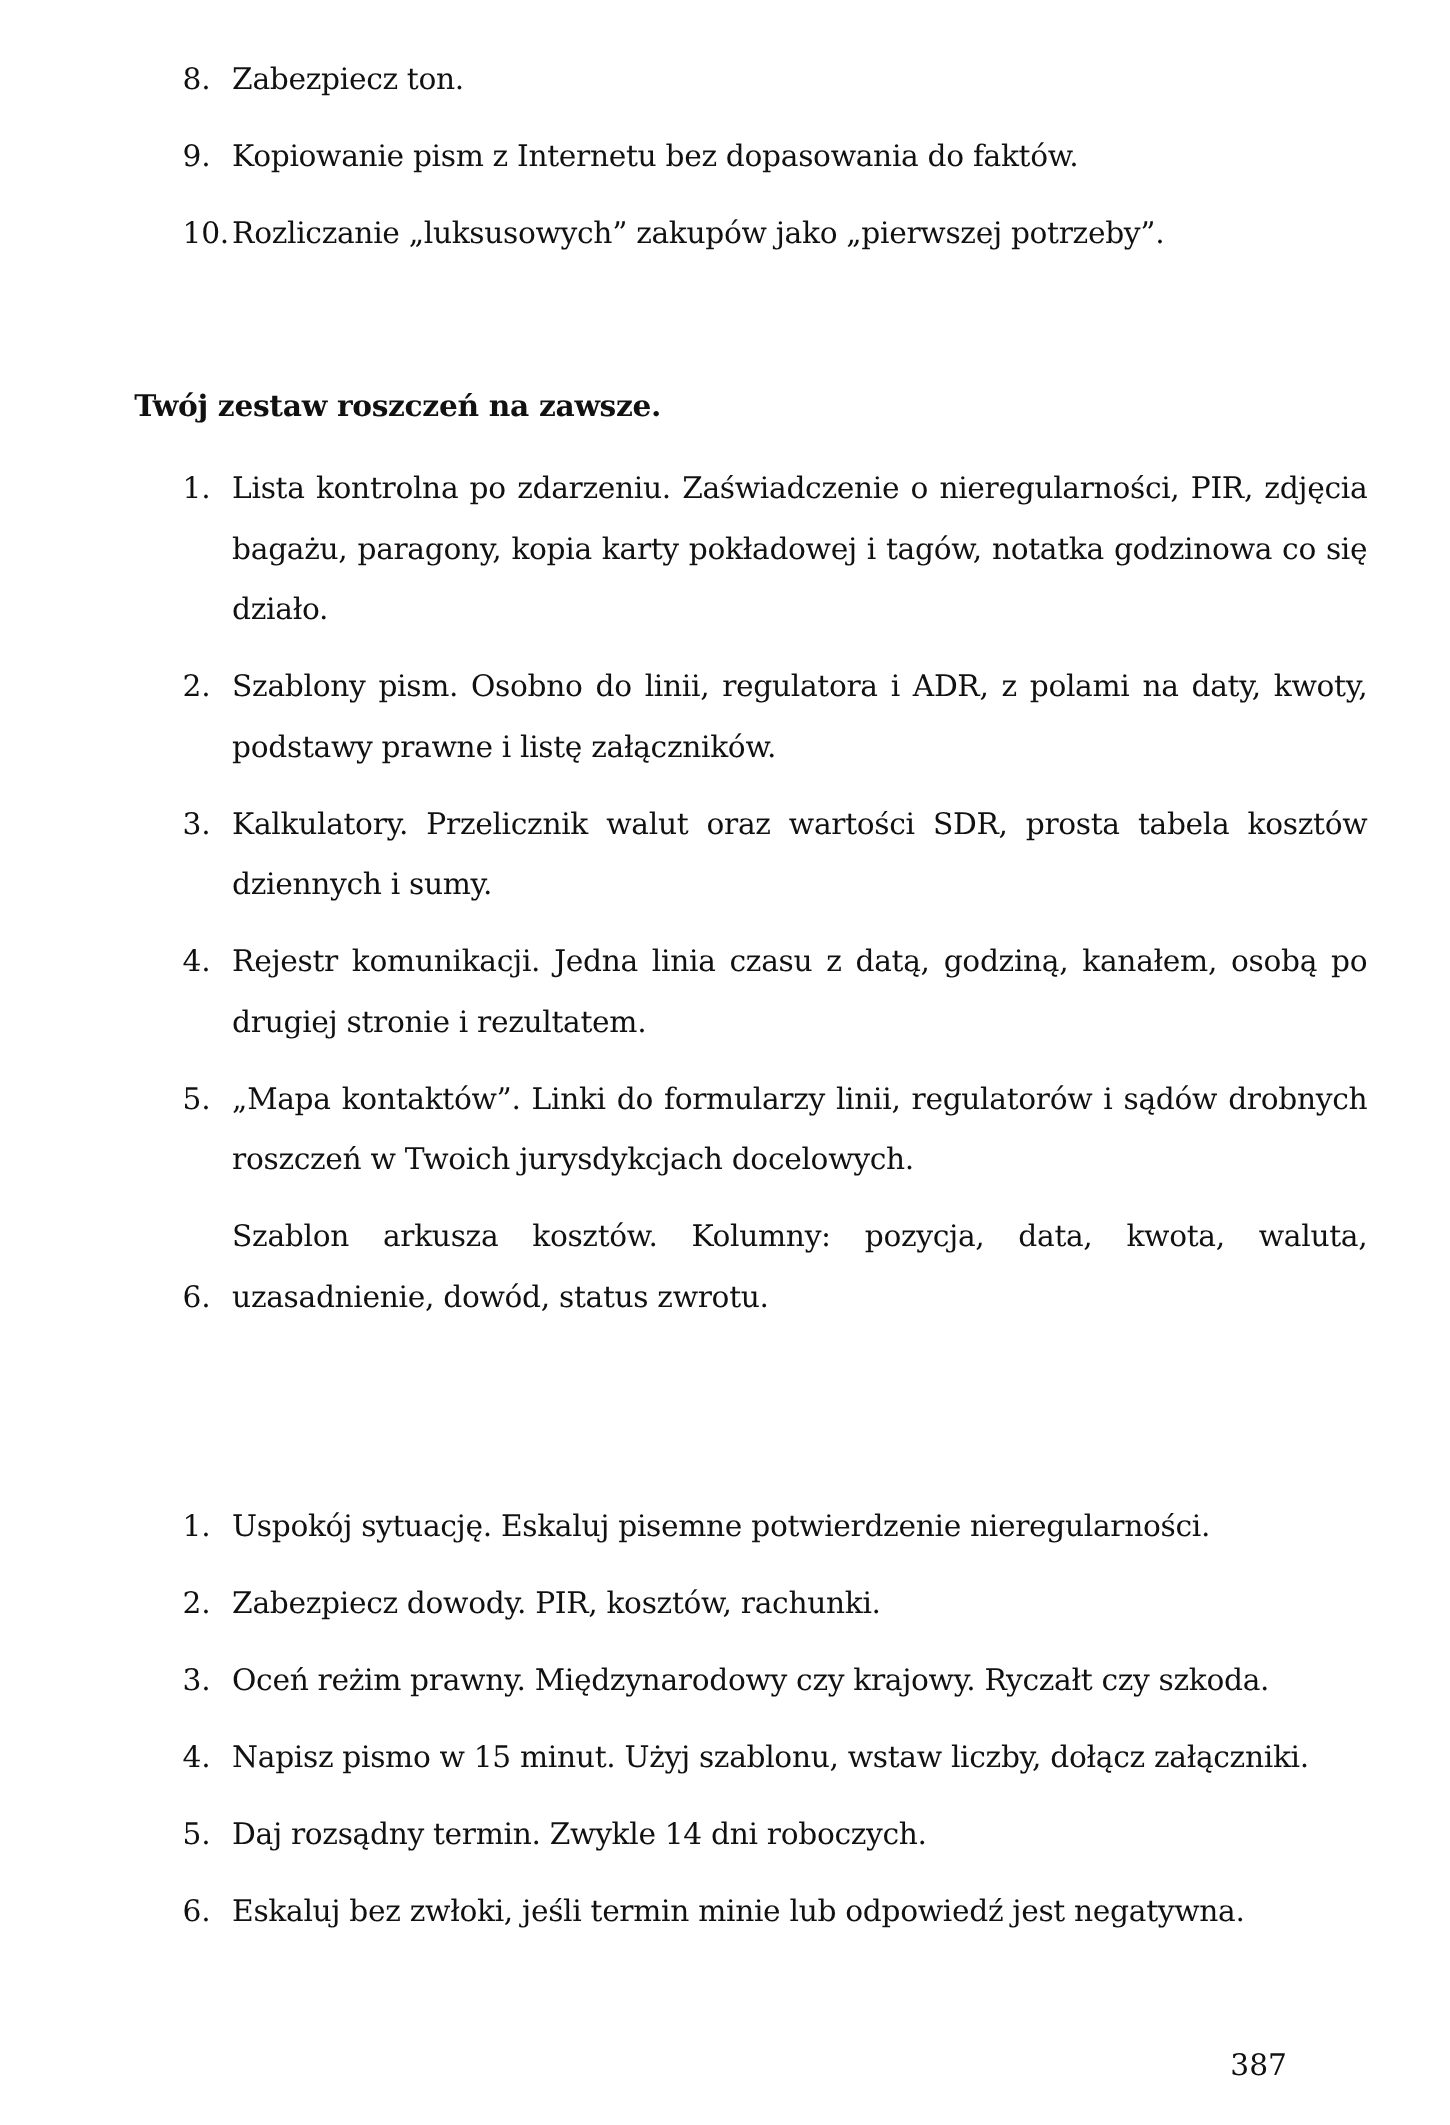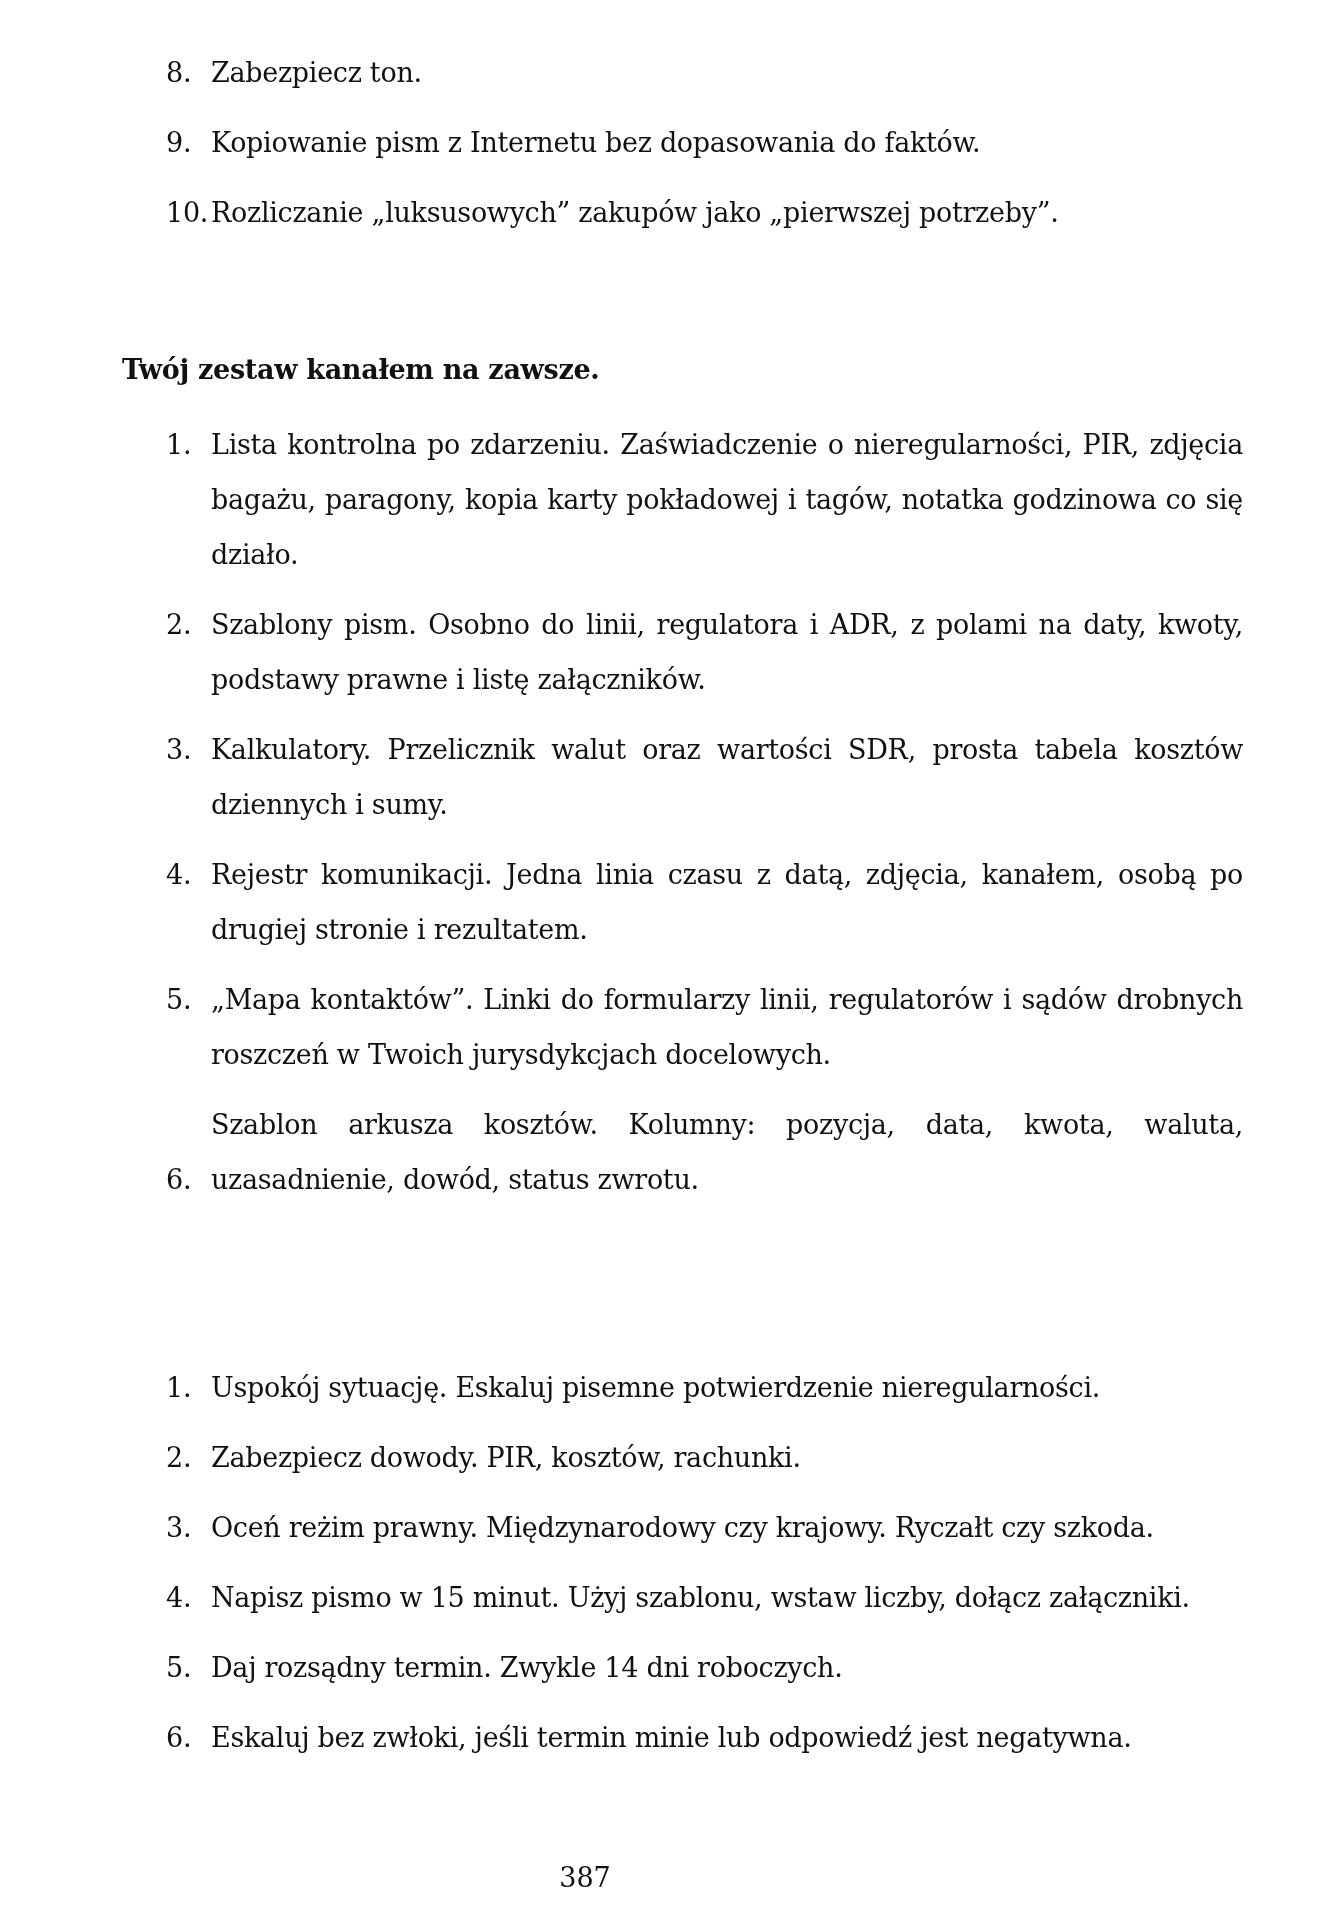--- a/index.html
+++ b/index.html
@@ -51,21 +51,21 @@
     font-size: 27px;
     font-weight: bold;
     letter-spacing: -0.3px;
     line-height: 40px;
     margin: 0;
   }
   .pagenum {
     position: absolute;
     left: 0;
     width: 1170px;
-    text-align: center;
+    text-align: right;
     font-size: 27px;
     line-height: 40px;
   }
 </style>
 </head>
 <body>
 
 <div class="page">
 
   <ol class="list" style="top:45px;">
@@ -76,38 +76,38 @@
     <li class="item">
       <span class="num">9.</span>
       <span class="txt">Kopiowanie pism z Internetu bez dopasowania do faktów.</span>
     </li>
     <li class="item">
       <span class="num">10.</span>
       <span class="txt">Rozliczanie „luksusowych” zakupów jako „pierwszej potrzeby”.</span>
     </li>
   </ol>
 
-  <h2 class="heading" style="top:350px;">Twój zestaw kanałem na zawsze.</h2>
+  <h2 class="heading" style="top:350px;">Twój zestaw roszczeń na zawsze.</h2>
 
   <ol class="list" style="top:417px;">
     <li class="item">
       <span class="num">1.</span>
       <span class="txt">Lista kontrolna po zdarzeniu. Zaświadczenie o nieregularności, PIR, zdjęcia bagażu, paragony, kopia karty pokładowej i tagów, notatka godzinowa co się działo.</span>
     </li>
     <li class="item">
       <span class="num">2.</span>
       <span class="txt">Szablony pism. Osobno do linii, regulatora i ADR, z polami na daty, kwoty, podstawy prawne i listę załączników.</span>
     </li>
     <li class="item">
       <span class="num">3.</span>
       <span class="txt">Kalkulatory. Przelicznik walut oraz wartości SDR, prosta tabela kosztów dziennych i sumy.</span>
     </li>
     <li class="item">
       <span class="num">4.</span>
-      <span class="txt">Rejestr komunikacji. Jedna linia czasu z datą, zdjęcia, kanałem, osobą po drugiej stronie i rezultatem.</span>
+      <span class="txt">Rejestr komunikacji. Jedna linia czasu z datą, godziną, kanałem, osobą po drugiej stronie i rezultatem.</span>
     </li>
     <li class="item">
       <span class="num">5.</span>
       <span class="txt">„Mapa kontaktów”. Linki do formularzy linii, regulatorów i sądów drobnych roszczeń w Twoich jurysdykcjach docelowych.</span>
     </li>
     <li class="item">
       <span class="num">6.</span>
       <span class="txt">Szablon arkusza kosztów. Kolumny: pozycja, data, kwota, waluta, uzasadnienie, dowód, status zwrotu.</span>
     </li>
   </ol>

